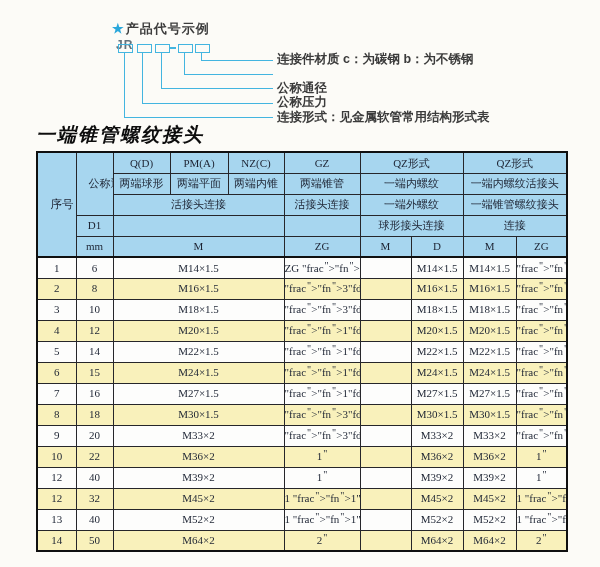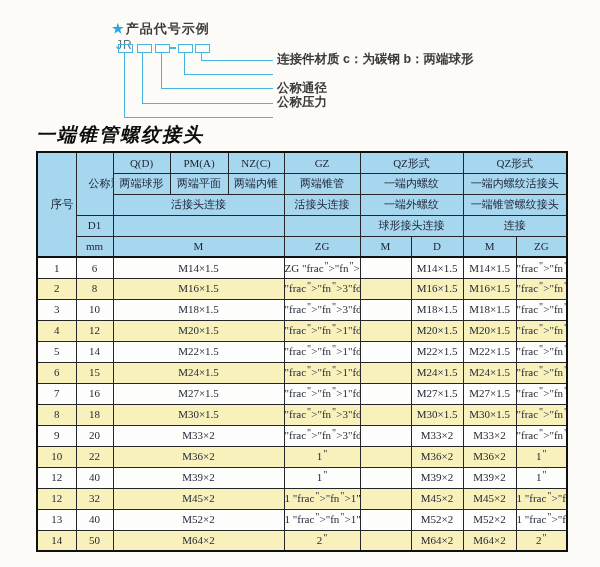--- a/index.html
+++ b/index.html
@@ -9,21 +9,21 @@
     position:relative;
     font-family:"Liberation Sans", sans-serif;
     overflow:hidden;
   }
   .page{position:absolute;left:0;top:0;width:600px;height:468px;}
 
   
   .diagram{position:absolute;left:0;top:0;width:600px;height:125px;}
   .star-title{position:absolute;left:112px;top:20px;font-size:13px;font-weight:bold;color:#3c3c3c;letter-spacing:1px;}
   .star-title .star{color:#2aa7db;margin-right:1px;}
-  .jr{position:absolute;left:116px;top:38px;font-size:12px;font-weight:normal;color:#64727c;letter-spacing:1px;}
+  .jr{position:absolute;left:116px;top:38px;font-size:12px;font-weight:bold;color:#64727c;letter-spacing:1px;}
   .code-box{position:absolute;top:44px;width:13px;height:7px;border:1px solid #43b5e0;background:transparent;}
   .b1{left:118px}.b2{left:137px}.b3{left:155px}.b4{left:178px}.b5{left:195px}
   .code-dash{position:absolute;left:170px;top:47px;width:6px;height:2px;background:#43b5e0;}
   .cline{position:absolute;background:#43b5e0;}
   .v{width:1px;top:52px;}
   .h{height:1px;}
   .v1{left:124px;height:65px}.v2{left:142px;height:51px}.v3{left:161px;height:36px}.v4{left:184px;height:22px}.v5{left:201px;height:8px}
   .h1{top:117px;left:124px;width:149px}.h2{top:103px;left:142px;width:131px}
   .h3{top:88px;left:161px;width:112px}.h4{top:74px;left:184px;width:89px}
   .h5{top:60px;left:201px;width:72px}
@@ -83,23 +83,24 @@
     <div class="cline v v2"></div>
     <div class="cline v v3"></div>
     <div class="cline v v4"></div>
     <div class="cline v v5"></div>
     <div class="cline h h1"></div>
     <div class="cline h h2"></div>
     <div class="cline h h3"></div>
     <div class="cline h h4"></div>
     <div class="cline h h5"></div>
 
-    <div class="dlabel dl1">连接件材质  c：为碳钢  b：两端球形</div>
+    <div class="dlabel dl1">连接件材质  c：为碳钢  b：为不锈钢</div>
     <div class="dlabel dl3">公称通径</div>
     <div class="dlabel dl4">公称压力</div>
+    <div class="dlabel dl5">连接形式：见金属软管常用结构形式表</div>
   </div>
 
   <div class="table-title">一端锥管螺纹接头</div>
 
   <table class="ref">
     <colgroup>
       <col style="width:39px">
         <col style="width:37px">
       <col style="width:57px">
         <col style="width:58px">

